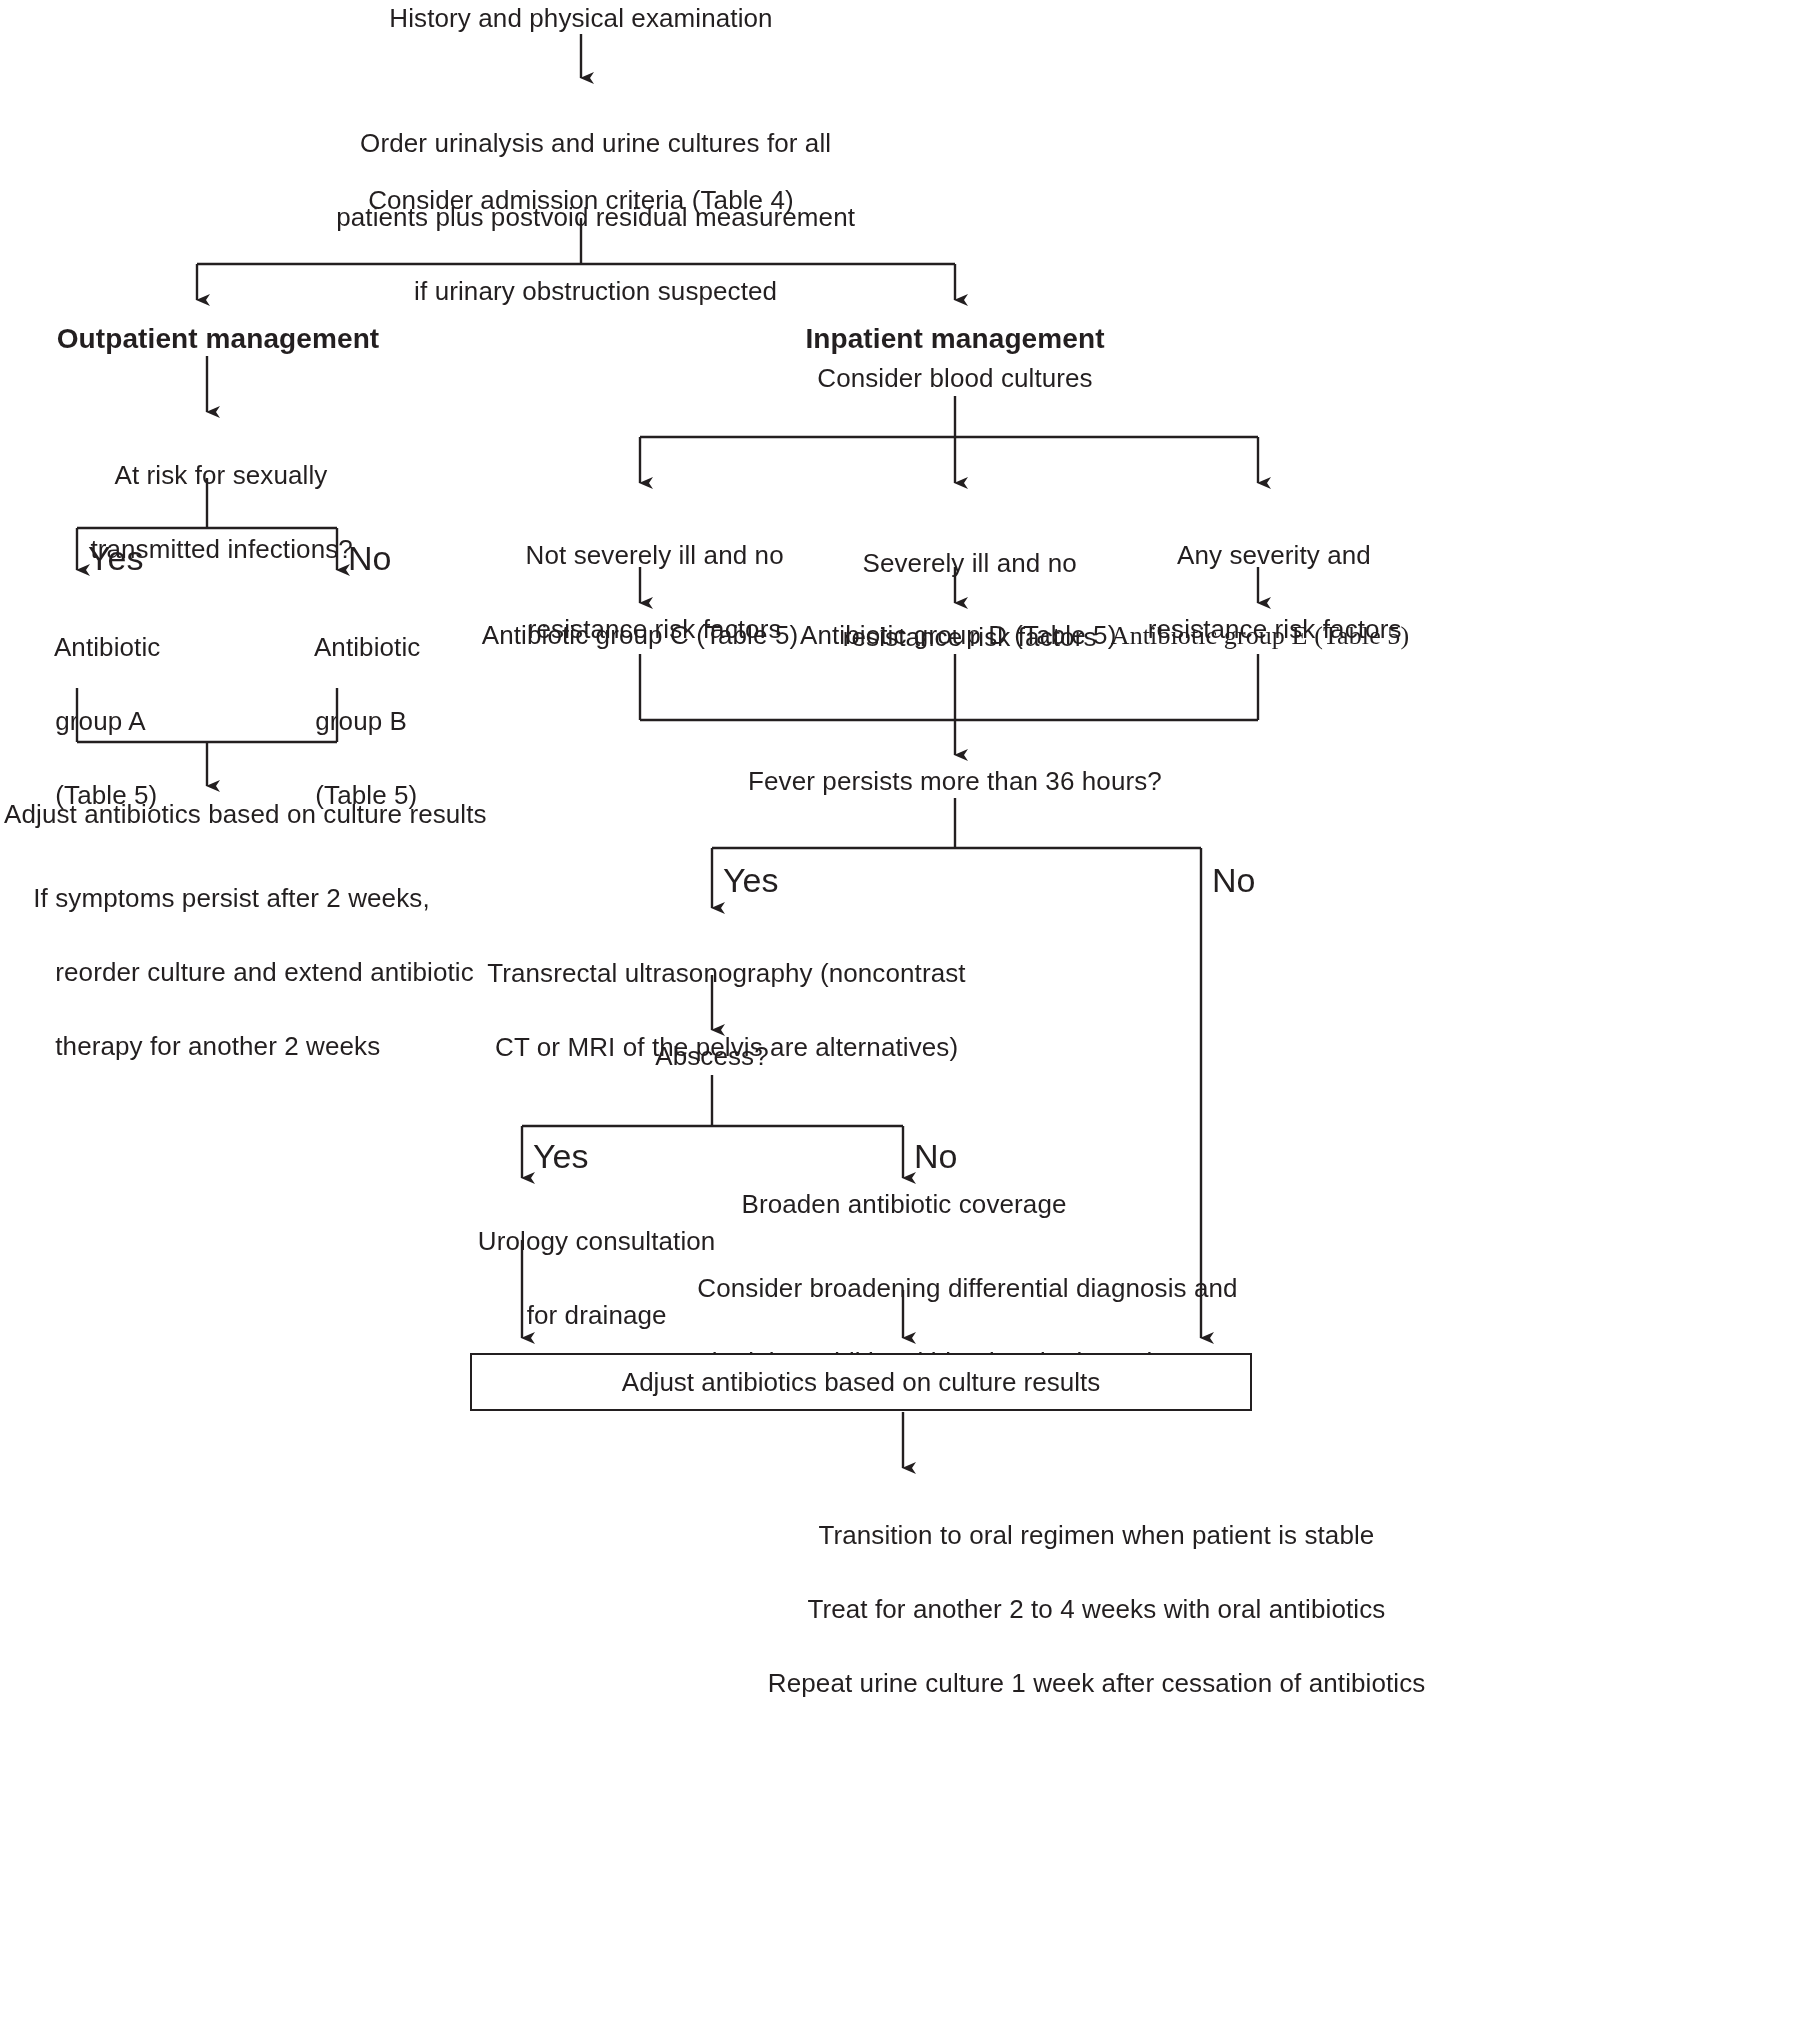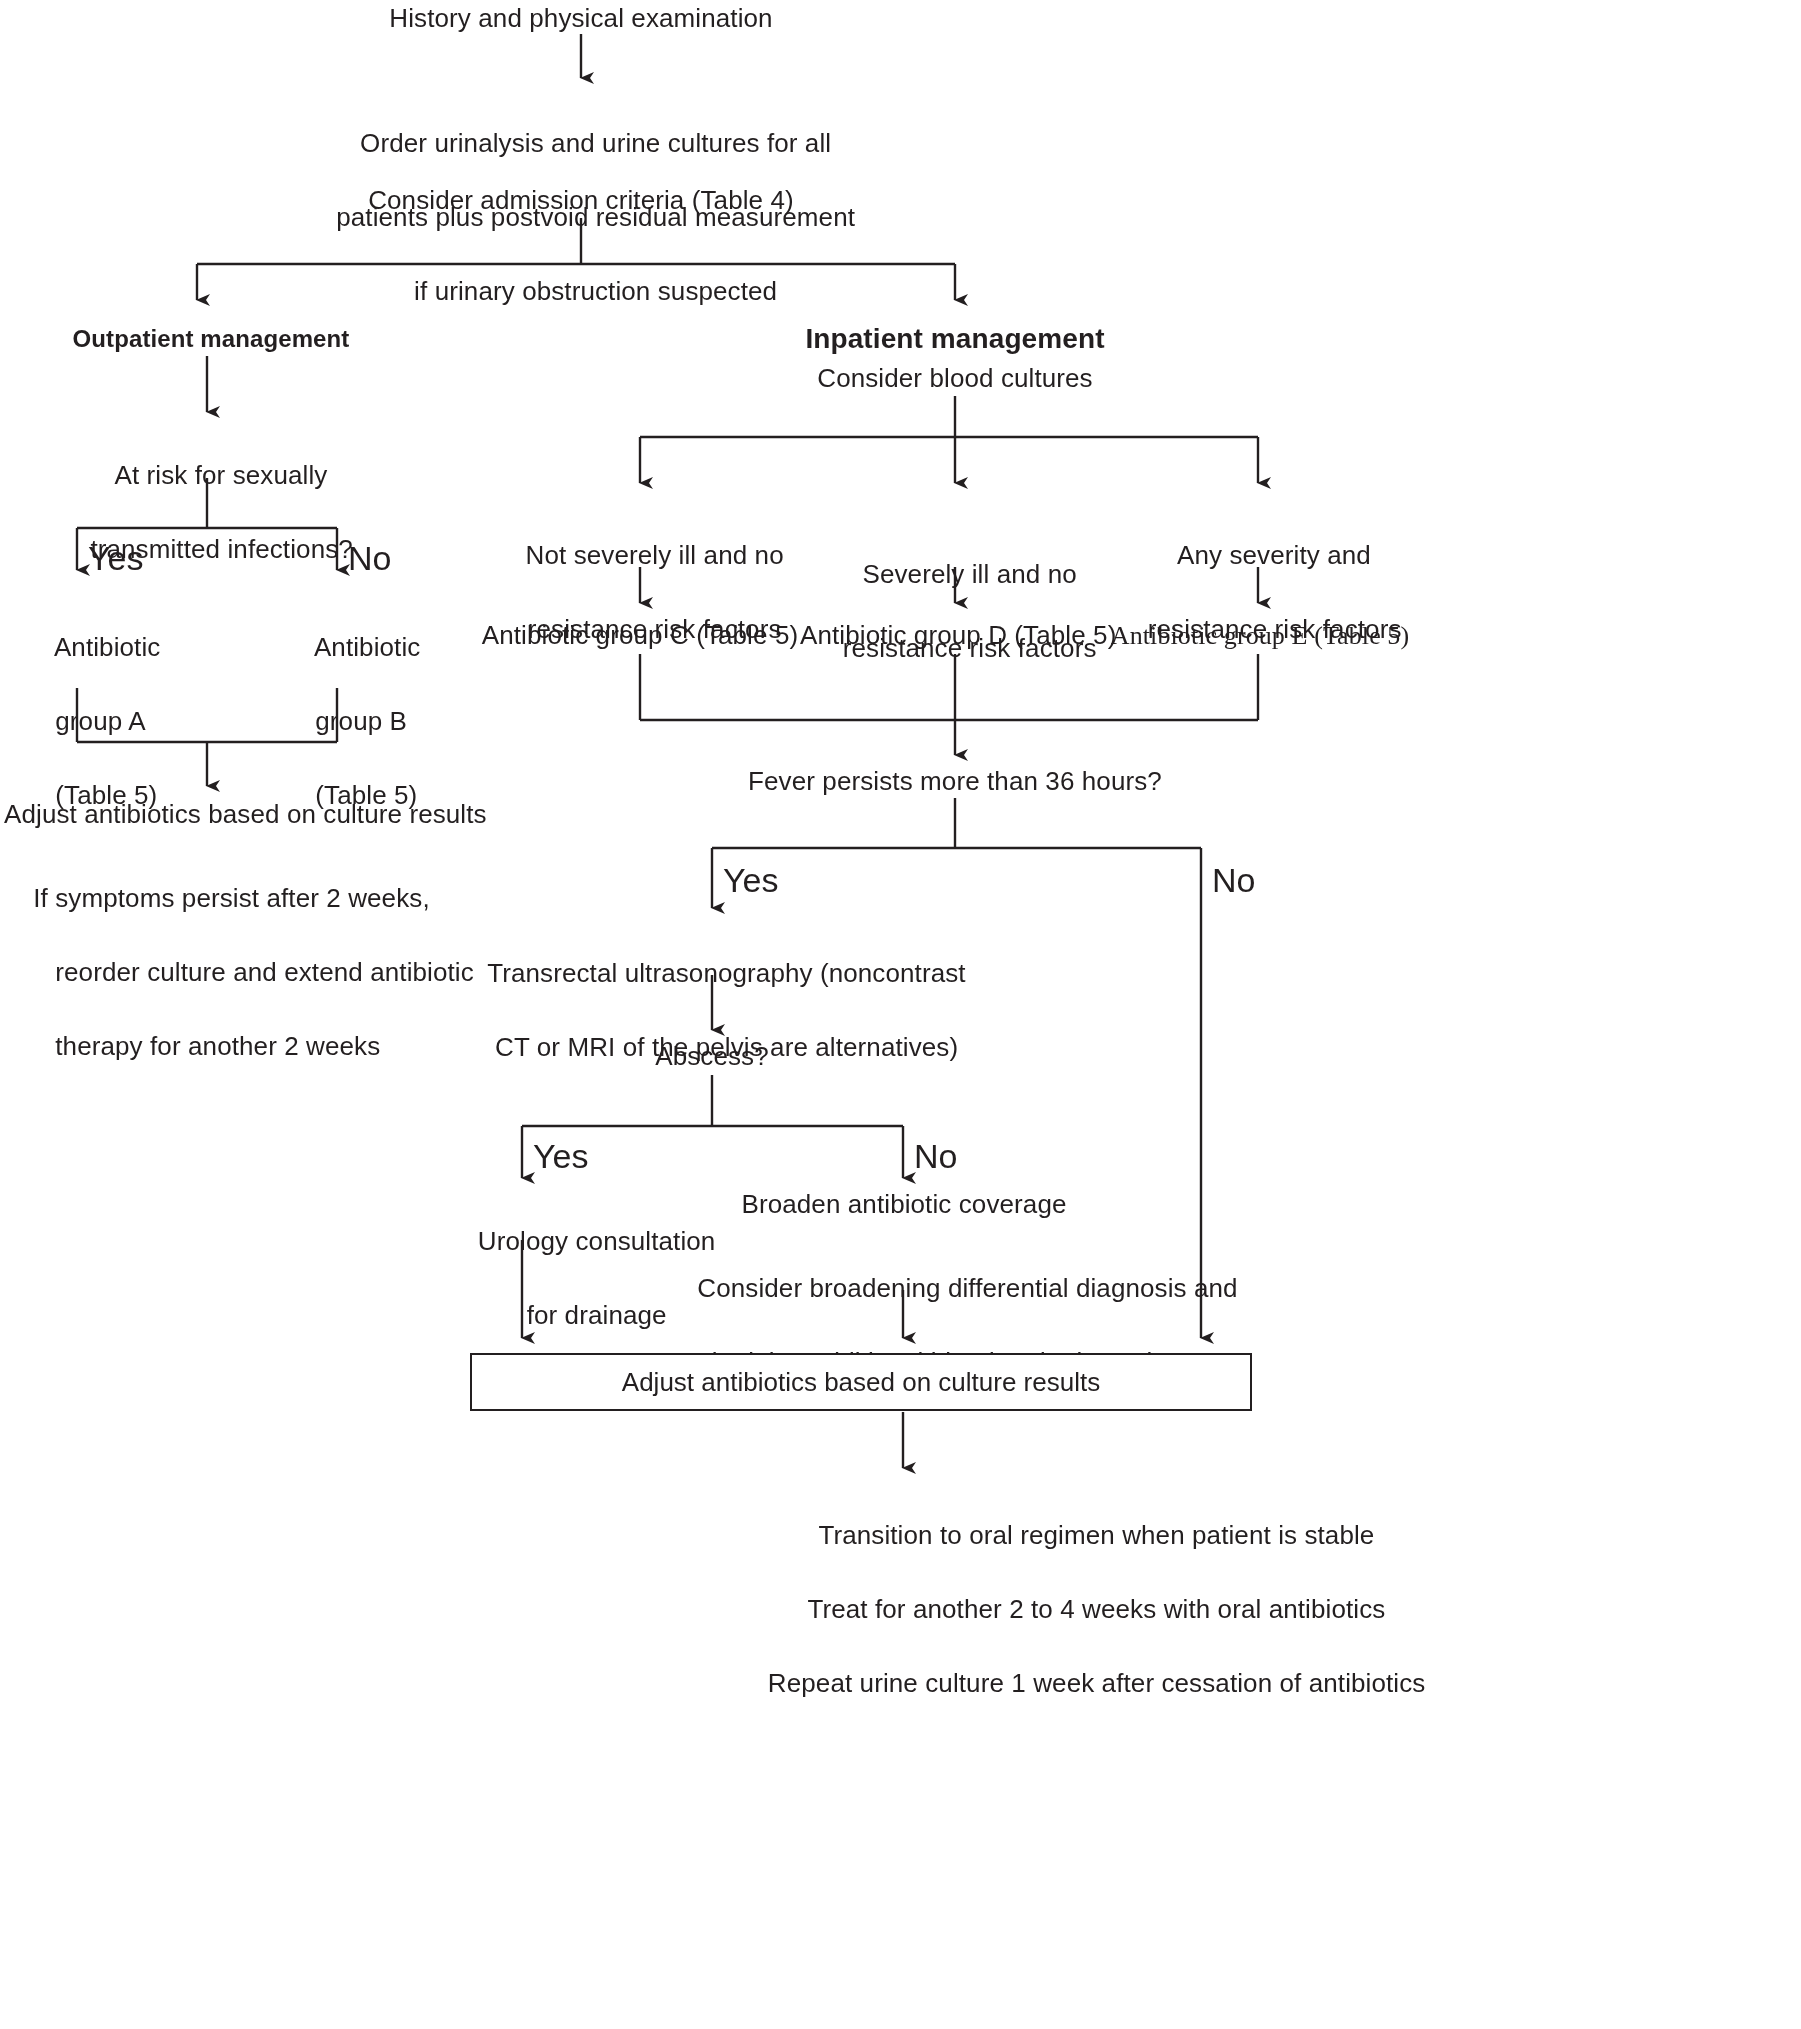--- a/index.html
+++ b/index.html
@@ -125,21 +125,21 @@
   <div class="node center" style="left:381px; top:0px; width:400px;">History and physical examination</div>
 
   <div class="node center" style="left:301px; top:88px; width:560px;">
     <span>Order urinalysis and urine cultures for all</span><br>
     <span>patients plus postvoid residual measurement</span><br>
     <span>if urinary obstruction suspected</span>
   </div>
 
   <div class="node center" style="left:301px; top:182px; width:560px;">Consider admission criteria (Table 4)</div>
 
-  <div class="node center bold" style="left:11px; top:320px; width:400px; font-size:24px;">Outpatient management</div>
+  <div class="node center bold" style="left:18px; top:320px; width:400px; font-size:28px;">Outpatient management</div>
 
   <div class="node center" style="left:47px; top:420px; width:320px;text-align:center;">
     <span>At risk for sexually</span><br>
     <span>transmitted infections?</span>
   </div>
 
   <div class="edge-label" style="left:88px; top:543px;">Yes</div>
   <div class="edge-label" style="left:348px; top:543px;">No</div>
 
   <div class="node left" style="left:26px; top:592px; width:200px;">
@@ -164,21 +164,21 @@
 
   <div class="node center bold" style="left:755px; top:320px; width:400px; font-size:28px;">Inpatient management</div>
 
   <div class="node center" style="left:755px; top:360px; width:400px;">Consider blood cultures</div>
 
   <div class="node center" style="left:480px; top:500px; width:320px;">
     <span>Not severely ill and no</span><br>
     <span>resistance risk factors</span>
   </div>
 
-  <div class="node center" style="left:800px; top:519px; width:310px;text-align:center;">
+  <div class="node center" style="left:800px; top:508px; width:310px;text-align:center;">
     <span>Severely ill and no</span><br>
     <span>resistance risk factors</span>
   </div>
 
   <div class="node center" style="left:1105px; top:500px; width:310px;">
     <span>Any severity and</span><br>
     <span>resistance risk factors</span>
   </div>
 
   <div class="node center" style="left:480px; top:617px; width:320px;">Antibiotic group C (Table 5)</div>

